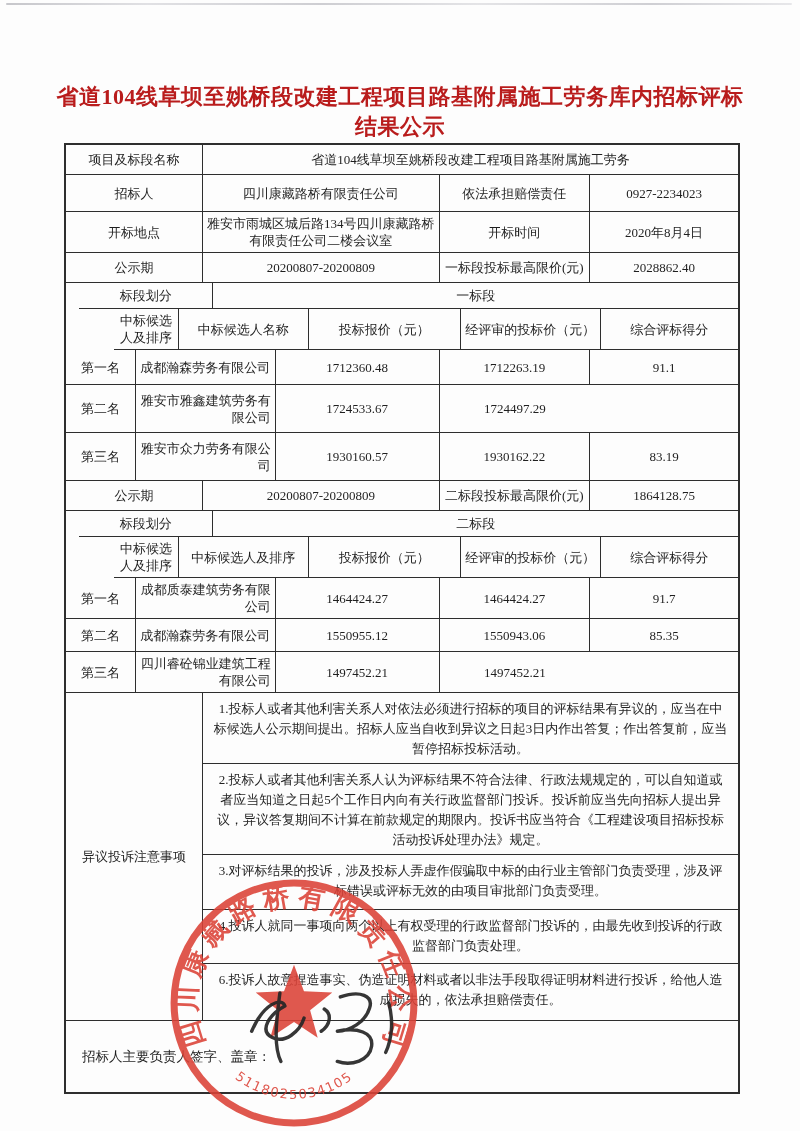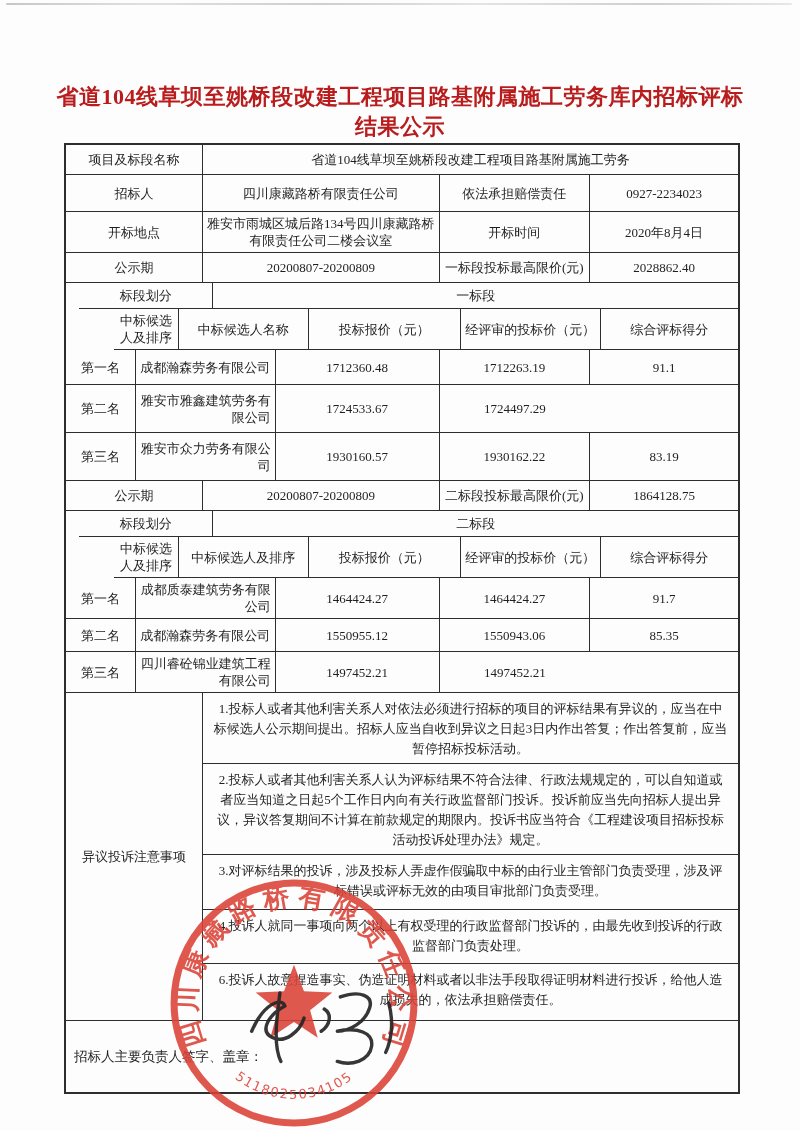--- a/index.html
+++ b/index.html
@@ -34,21 +34,21 @@
   .notes-label{ width:20.4%; display:flex; align-items:center; justify-content:center;
      border-right:1px solid #2e2e2e; font-size:13px; }
   .notes-body{ flex:1; display:flex; flex-direction:column; }
   .note-item{ border-bottom:1px solid #2e2e2e; padding:6px 10px 4px 10px; font-size:13px;
      line-height:20px; text-align:center; }
   .note-item:last-child{ border-bottom:none; }
   .n1{ min-height:64px; } .n2{ min-height:76px; } .n3{ min-height:55px; }
   .n4{ min-height:54px; } .n5{ min-height:31px; } .n6{ min-height:56px; }
   .sig-row{ display:flex; }
   .sig-cell{ flex:1; display:flex; align-items:center; justify-content:flex-start;
-     min-height:71px; padding-left:8px; font-size:13.5px; border-right:none; }
+     min-height:71px; padding-left:16px; font-size:13.5px; border-right:none; }
   .seal{ position:absolute; left:163px; top:872px; width:262px; height:262px; pointer-events:none; }
 </style>
 </head>
 <body>
 
 <div class="page">
   <div class="scan-edge-top"></div>
 
   <div class="title">省道104线草坝至姚桥段改建工程项目路基附属施工劳务库内招标评标结果公示</div>
 

